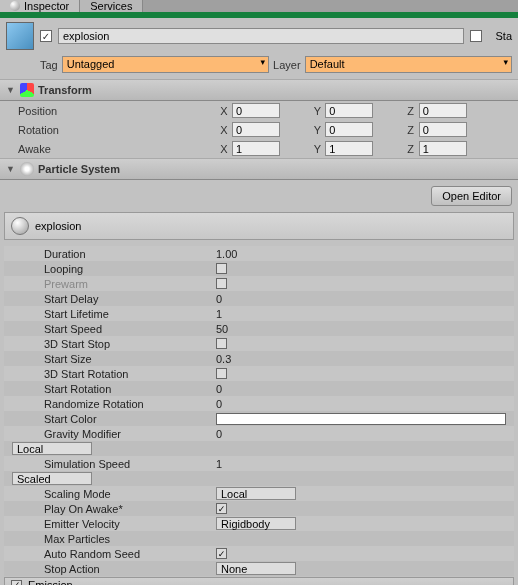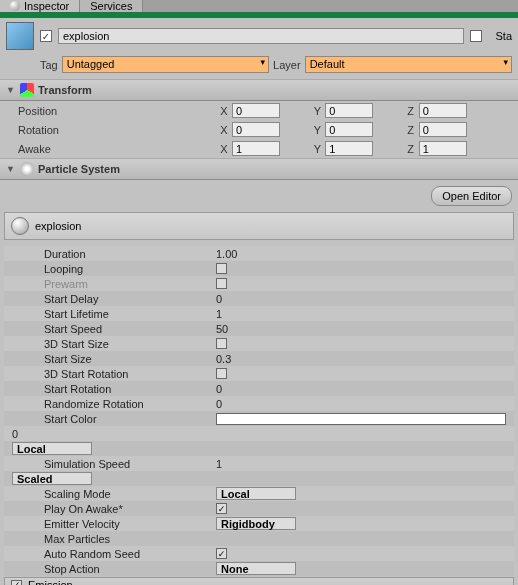--- a/index.html
+++ b/index.html
@@ -24,33 +24,33 @@
 .comp-icon { width: 14px; height: 14px; }
 .transform-icon { background: conic-gradient(#f44 0 33%, #4f4 33% 66%, #44f 66% 100%); border-radius: 2px; }
 .particle-icon { background: radial-gradient(circle, #fff 20%, #888 100%); border-radius: 50%; }
 .comp-title { font-weight: bold; color: #333; }
 .transform-row { display: flex; padding: 2px 20px 2px 18px; align-items: center; }
 .transform-row .label { width: 200px; color: #333; }
 .axis { display: flex; align-items: center; gap: 2px; flex: 1; }
 .axis-label { width: 12px; text-align: center; color: #333; }
 .num-field { background: #eee; border: 1px solid #888; padding: 1px 3px; width: 48px; height: 15px; }
 .ps-editor-btn { display: flex; justify-content: flex-end; padding: 6px; }
-.btn { background: linear-gradient(#e0e0e0, #c0c0c0); border: 1px solid #888; padding: 3px 10px; cursor: pointer; border-radius: 9px; }
+.btn { background: linear-gradient(#e0e0e0, #c0c0c0); border: 1px solid #888; padding: 3px 10px; cursor: pointer; border-radius: 3px; }
 .ps-name-bar { display: flex; align-items: center; padding: 4px 6px; background: linear-gradient(#d8d8d8, #c8c8c8); border: 1px solid #999; margin: 0 4px; gap: 6px; }
 .sphere-icon { width: 18px; height: 18px; border-radius: 50%; background: radial-gradient(circle at 35% 30%, #fff, #999); border: 1px solid #777; }
 .ps-body { padding: 6px 4px 0 4px; }
 .prop-row { display: flex; align-items: center; height: 15px; padding: 0 8px; }
 .prop-row:nth-child(odd) { background: #c6c6c6; }
 .prop-row:nth-child(even) { background: #bebebe; }
 .prop-label { width: 204px; color: #222; padding-left: 32px; }
 .prop-label.disabled { color: #888; }
 .prop-val { flex: 1; color: #222; }
 .prop-cb { width: 11px; height: 11px; border: 1px solid #666; background: #ddd; cursor: pointer; display: inline-flex; align-items: center; justify-content: center; }
 .prop-cb.checked::after { content: '✓'; font-size: 9px; }
-.prop-dd { background: #ddd; border: 1px solid #888; padding: 0 4px; min-width: 80px; height: 13px; position: relative; cursor: pointer; font-weight: bold; }
+.prop-dd { background: #ddd; border: 1px solid #888; padding: 0 4px; min-width: 80px; height: 13px; position: relative; cursor: pointer; }
 .color-field { flex: 1; height: 12px; background: #fff; border: 1px solid #666; cursor: pointer; }
 .module { display: flex; align-items: center; padding: 1px 6px; background: linear-gradient(#d0d0d0, #c0c0c0); border: 1px solid #999; margin: 1px 4px 0 4px; gap: 4px; height: 16px; }
 .module .prop-cb { margin-right: 2px; }
 </style>
 </head>
 <body>
 
 <div class="tabs">
   <div class="tab active">
     <span class="tab-icon"></span>
@@ -163,21 +163,21 @@
       </div>
     <div class="prop-row">
         <span class="prop-label">Start Lifetime</span>
         <span class="prop-val">1</span>
       </div>
     <div class="prop-row">
         <span class="prop-label">Start Speed</span>
         <span class="prop-val">50</span>
       </div>
     <div class="prop-row">
-        <span class="prop-label">3D Start Size</span>
+        <span class="prop-label">3D Start Stop</span>
         <span class="prop-cb"></span>
       </div>
     <div class="prop-row">
         <span class="prop-label">Start Size</span>
         <span class="prop-val">0.3</span>
       </div>
     <div class="prop-row">
         <span class="prop-label">3D Start Rotation</span>
         <span class="prop-cb"></span>
       </div>
@@ -187,20 +187,21 @@
       </div>
     <div class="prop-row">
         <span class="prop-label">Randomize Rotation</span>
         <span class="prop-val">0</span>
       </div>
     <div class="prop-row">
         <span class="prop-label">Start Color</span>
         <div class="color-field"></div>
       </div>
     <div class="prop-row">
+        <span class="prop-label">Gravity Modifier</span>
         <span class="prop-val">0</span>
       </div>
     <div class="prop-row">
         <span class="prop-dd">Local</span>
       </div>
     <div class="prop-row">
         <span class="prop-label">Simulation Speed</span>
         <span class="prop-val">1</span>
       </div>
     <div class="prop-row">

